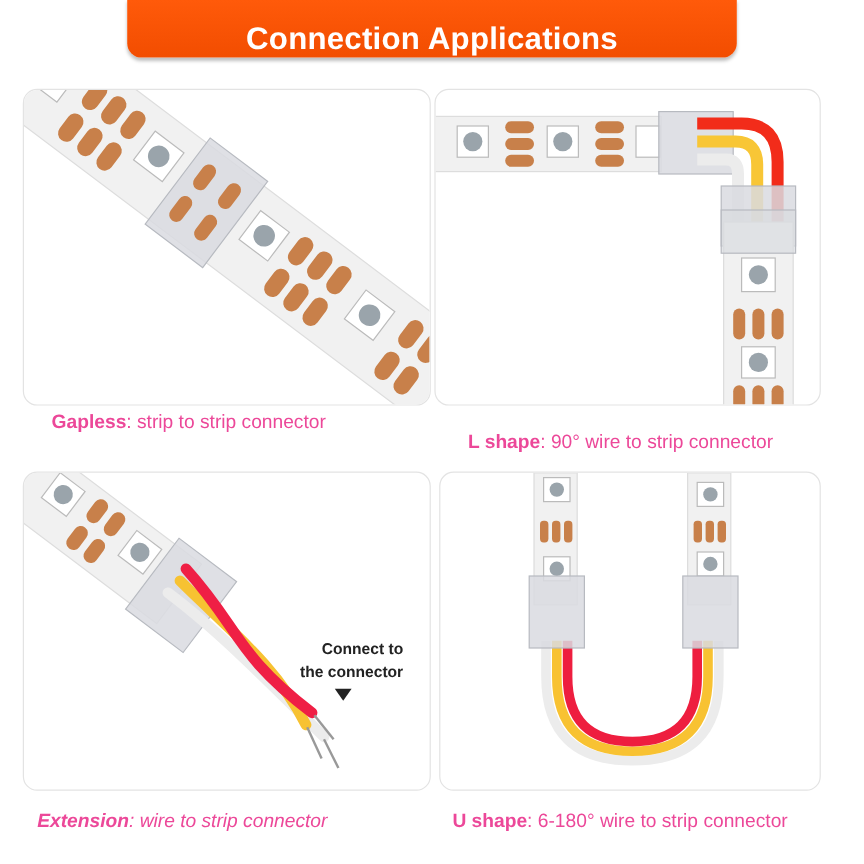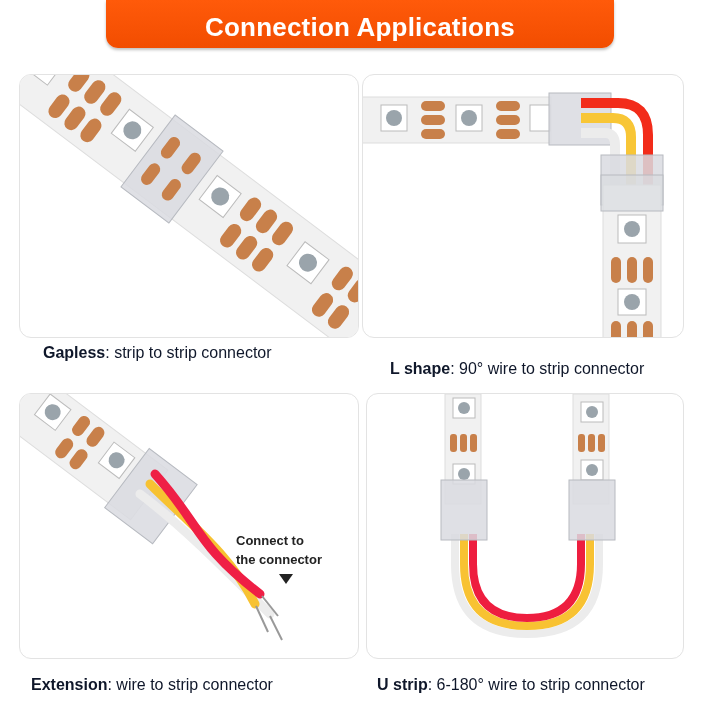--- a/index.html
+++ b/index.html
@@ -1,31 +1,31 @@
 <!DOCTYPE html>
 <html><head>
 <meta charset="utf-8">
 <style>
   html, body { margin:0; padding:0; }
   body { width:720px; height:720px; background:#ffffff; position:relative; overflow:hidden; font-family:"Liberation Sans", sans-serif; }
-  .banner { position:absolute; left:106px; top:0; width:508px; height:48px; background:linear-gradient(#ff5a0a,#f24d00); border-radius:0 0 12px 12px; box-shadow:0 2px 3px rgba(0,0,0,0.25); display:flex; align-items:center; justify-content:center; }
+  .banner { position:absolute; left:106px; top:0; width:508px; height:48px; background:linear-gradient(#ff5a0a,#f24d00); border-radius:0 0 12px 12px; box-shadow:0 2px 3px rgba(0,0,0,0.25); display:flex; align-items:flex-end; justify-content:center; }
   .banner h1 { margin:0; color:#fff; font-size:26px; font-weight:bold; letter-spacing:0.2px; padding-top:6px; }
   .panel { position:absolute; background:#fff; border:1px solid #e3e3e3; border-radius:12px; overflow:hidden; }
   .p1 { left:19px; top:74px; width:338px; height:262px; }
   .p2 { left:362px; top:74px; width:320px; height:262px; }
   .p3 { left:19px; top:393px; width:338px; height:264px; }
   .p4 { left:366px; top:393px; width:316px; height:264px; }
   .panel svg { position:absolute; left:0; top:0; }
-  .caption { position:absolute; font-size:16px; color:#0f172a; white-space:nowrap; }
+  .caption { position:absolute; font-size:16px; color:#ec4899; white-space:nowrap; }
   .caption b { font-weight:bold; }
   .c1 { left:43px; top:344px; }
   .c2 { left:390px; top:344px;margin-top:16px; }
-  .c3 { left:31px; top:676px; }
+  .c3 { left:31px; top:676px;font-style:italic; }
   .c4 { left:377px; top:676px; }
-  .note { position:absolute; left:236px; top:531px; width:100px; text-align:left; font-size:13px; font-weight:bold; color:#222; line-height:19px; }
+  .note { position:absolute; left:236px; top:531px; width:100px; text-align:right; font-size:13px; font-weight:bold; color:#222; line-height:19px; }
   .note .tri { display:block; width:0; height:0; margin:5px auto 0; border-left:7px solid transparent; border-right:7px solid transparent; border-top:10px solid #222; }
 </style>
 </head>
 <body>
 
 <div class="banner">
   <h1>Connection Applications</h1>
 </div>
 
 <div class="panel p1">
@@ -154,13 +154,13 @@
       <rect x="231" y="40" width="7" height="18" rx="3" fill="#c8804a"></rect>
     <rect x="214" y="66" width="22" height="20" fill="#fff" stroke="#bbb"></rect>
       <circle cx="225" cy="76" r="6" fill="#9aa4ab"></circle>
     <path d="M88 140 V170 Q88 240 160 240 Q232 240 232 170 V140" stroke="#ececec" stroke-width="8" fill="none"></path>
     <path d="M97 140 V170 Q97 232 160 232 Q223 232 223 170 V140" stroke="#f8c232" stroke-width="8" fill="none"></path>
     <path d="M106 140 V170 Q106 224 160 224 Q214 224 214 170 V140" stroke="#ee1e3f" stroke-width="8" fill="none"></path>
     <rect x="74" y="86" width="46" height="60" fill="#d9dbe0" fill-opacity="0.85" stroke="#b7bac0"></rect>
     <rect x="202" y="86" width="46" height="60" fill="#d9dbe0" fill-opacity="0.85" stroke="#b7bac0"></rect>
   </svg>
 </div>
-<div class="caption c4"><b>U strip</b><span>: 6-180° wire to strip connector</span></div>
+<div class="caption c4"><b>U shape</b><span>: 6-180° wire to strip connector</span></div>
 
 </body></html>

